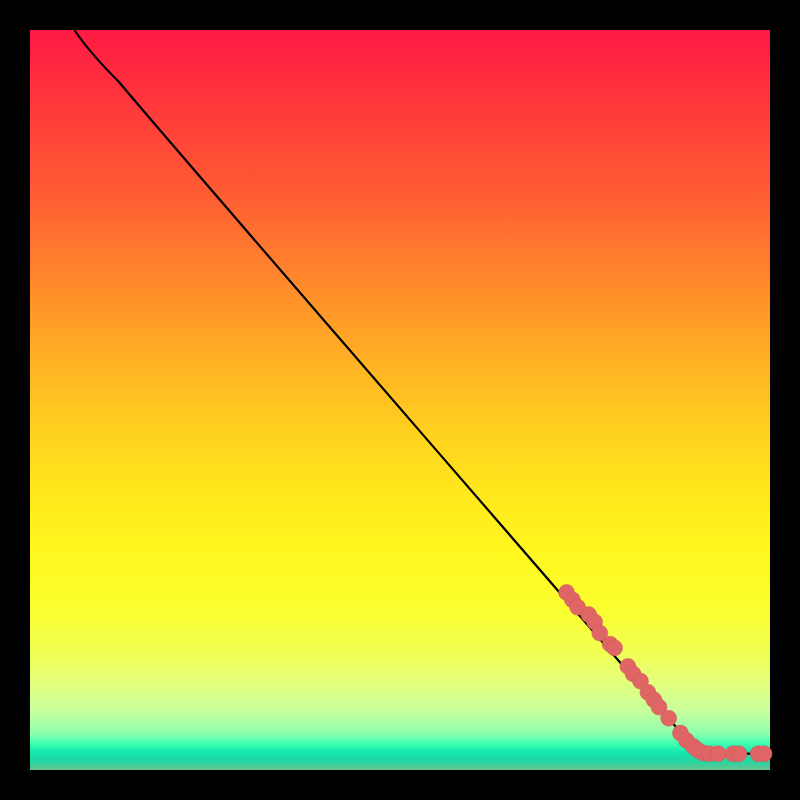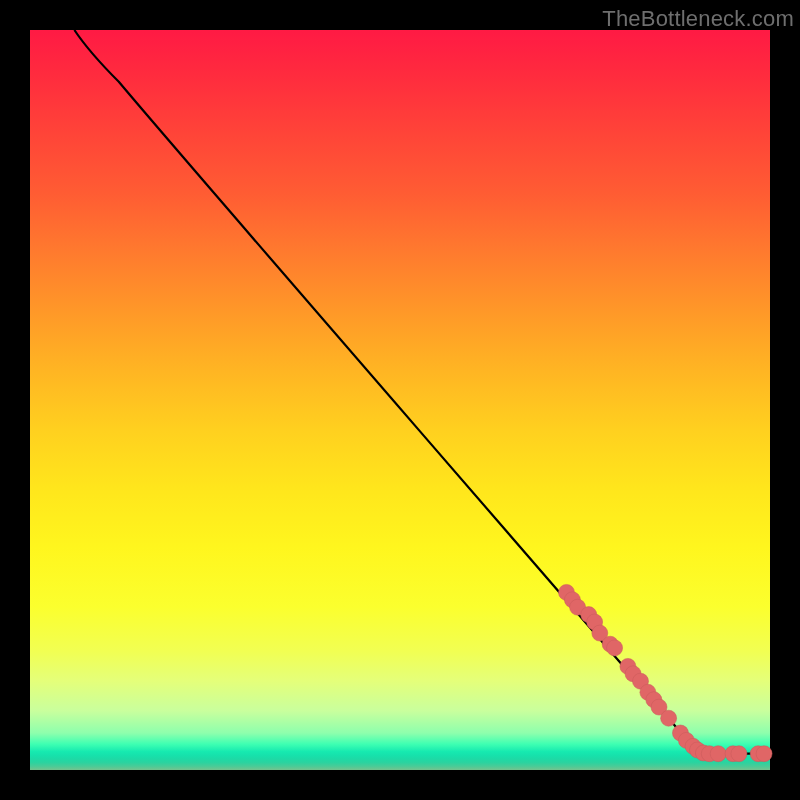--- a/index.html
+++ b/index.html
@@ -30,21 +30,20 @@
           #75c38e 100%);}
   .watermark{position:absolute;right:6px;top:6px;color:#6e6e6e;font-size:22px;font-weight:400;letter-spacing:.2px}
   svg{position:absolute;left:30px;top:30px;width:740px;height:740px;overflow:visible}
   .curve{fill:none;stroke:#000;stroke-width:2.2}
   .pt{fill:#e06666;stroke:#c85a5a;stroke-width:.5}
 </style>
 </head>
 <body>
 <div class="frame">
   <div class="plot"></div>
-  <div class="watermark">TheBottleneck.com</div>
   <svg viewBox="0 0 740 740">
     <path id="curve" class="curve" d="M 44.4 0 Q 59.2 22.200000000000045 88.8 51.799999999999955 Q 125.80000000000001 96.20000000000005 388.5 399.6 L 651.2 703 Q 666 717.8 680.8000000000001 723.72 L 740 723.72"></path>
     <g id="points">
         <circle cx="536.5" cy="562.4" r="8" class="pt"></circle>
         <circle cx="542.42" cy="569.8" r="8" class="pt"></circle>
         <circle cx="547.6" cy="577.2" r="8" class="pt"></circle>
         <circle cx="558.7" cy="584.6" r="8" class="pt"></circle>
         <circle cx="564.62" cy="592" r="8" class="pt"></circle>
         <circle cx="569.8000000000001" cy="603.1" r="8" class="pt"></circle>
         <circle cx="580.16" cy="614.2" r="8" class="pt"></circle>

